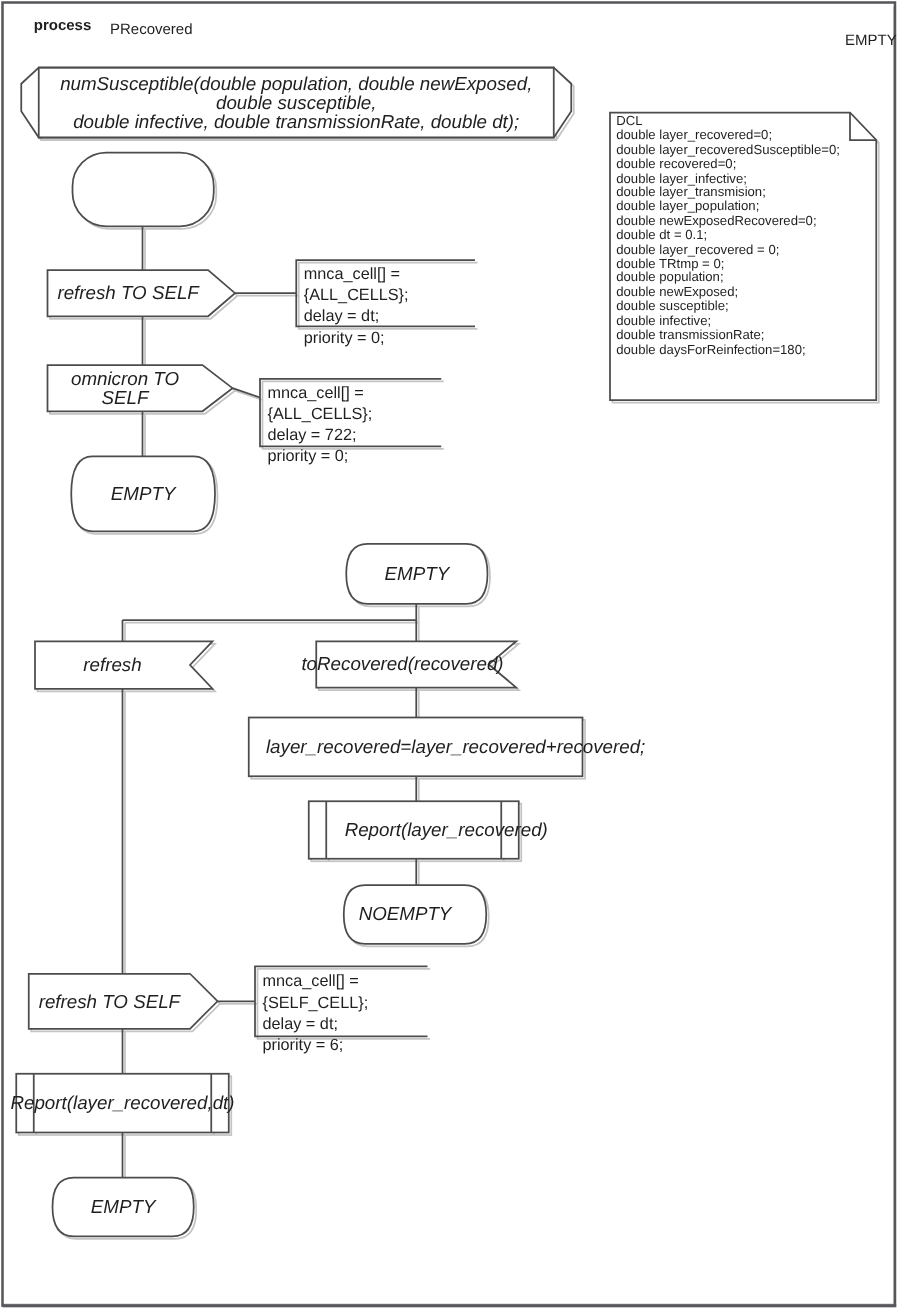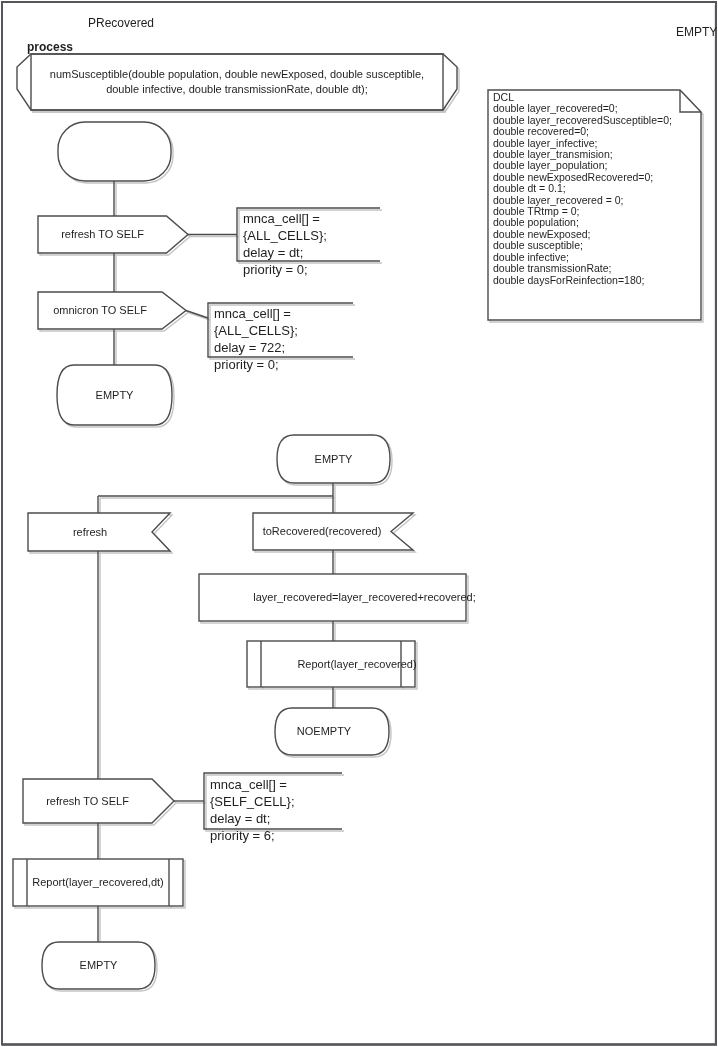--- a/index.html
+++ b/index.html
@@ -9,33 +9,33 @@
     color:#1f1f1f; background:#ffffff; overflow:hidden;
   }
   #canvas { position:absolute; left:0; top:0; }
   svg .f  { fill:#ffffff; stroke:currentColor; stroke-width:1.4; }
   svg .nf { fill:none;    stroke:currentColor; stroke-width:1.4; }
   svg .l  { fill:none;    stroke:currentColor; stroke-width:1.4; }
   .layer-shadow { color:#c4c4c4; }
   .layer-main   { color:#4c4c4e; }
   .lbl {
     position:absolute; display:flex; align-items:center; justify-content:center;
-    font-size:11px; line-height:15px; text-align:center; color:#1f1f1f;
-    white-space:pre-line; pointer-events:none;
+    font-size:15px; line-height:15px; text-align:center; color:#1f1f1f;
+    white-space:pre-line; pointer-events:none;font-style:italic;
   }
   .note {
     position:absolute; font-size:13px; line-height:17px; text-align:left;
     white-space:pre-line; color:#1f1f1f;
   }
   .dcl-text {
     position:absolute; font-size:10.5px; line-height:11.4px; text-align:left;
     white-space:pre-line; color:#1f1f1f;
   }
   .hdr { position:absolute; font-size:12px; color:#1f1f1f; white-space:nowrap; }
-  .hdr.bold { font-weight:bold;margin-top:27px; }
+  .hdr.bold { font-weight:bold; }
 </style>
 </head>
 <body>
 
 <div id="page">
 
   <svg id="canvas" width="718" height="1047" viewBox="0 0 718 1047">
     <defs>
       <g id="shapes">
 

